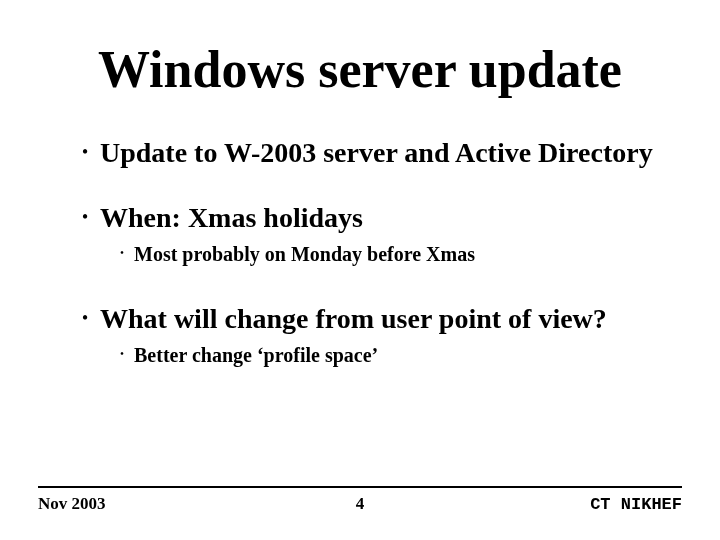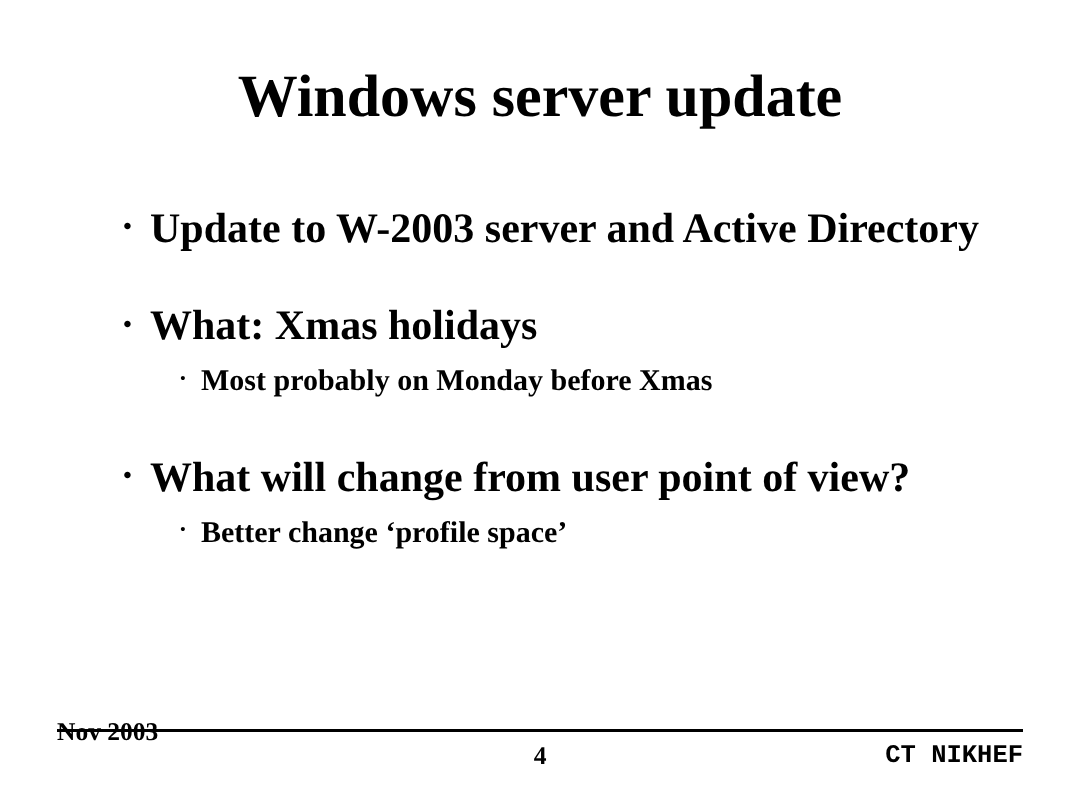--- a/index.html
+++ b/index.html
@@ -17,21 +17,21 @@
     width: 720px;
     height: 540px;
     box-sizing: border-box;
   }
   .title {
     position: absolute;
     top: 40px;
     left: 0;
     right: 0;
     text-align: center;
-    font-size: 40px;
+    font-size: 52px;
     font-weight: bold;
   }
   .body {
     position: absolute;
     top: 135px;
     left: 70px;
     right: 40px;
   }
   .row {
     display: flex;
@@ -89,21 +89,21 @@
     position: absolute;
     left: 38px;
     right: 38px;
     bottom: 52px;
     height: 2px;
     background: #000;
   }
   .footer .left {
     position: absolute;
     left: 0;
-    bottom: 16px;
+    bottom: 0;
   }
   .footer .center {
     position: absolute;
     left: 0;
     right: 0;
     bottom: 0;
     text-align: center;
   }
   .footer .right {
     position: absolute;
@@ -121,21 +121,21 @@
 
   <div class="body">
 
     <div class="row l1">
       <div class="bullet">•</div>
       <div class="text">Update to W-2003 server and Active Directory</div>
     </div>
 
     <div class="row l1" style="margin-bottom:4px;">
       <div class="bullet">•</div>
-      <div class="text">What: Xmas holidays</div>
+      <div class="text">When: Xmas holidays</div>
     </div>
     <div class="l2-wrap" style="margin-bottom:34px;">
       <div class="l2">
         <div class="bullet">•</div>
         <div class="text">Most probably on Monday before Xmas</div>
       </div>
     </div>
 
     <div class="row l1" style="margin-bottom:4px;">
       <div class="bullet">•</div>

